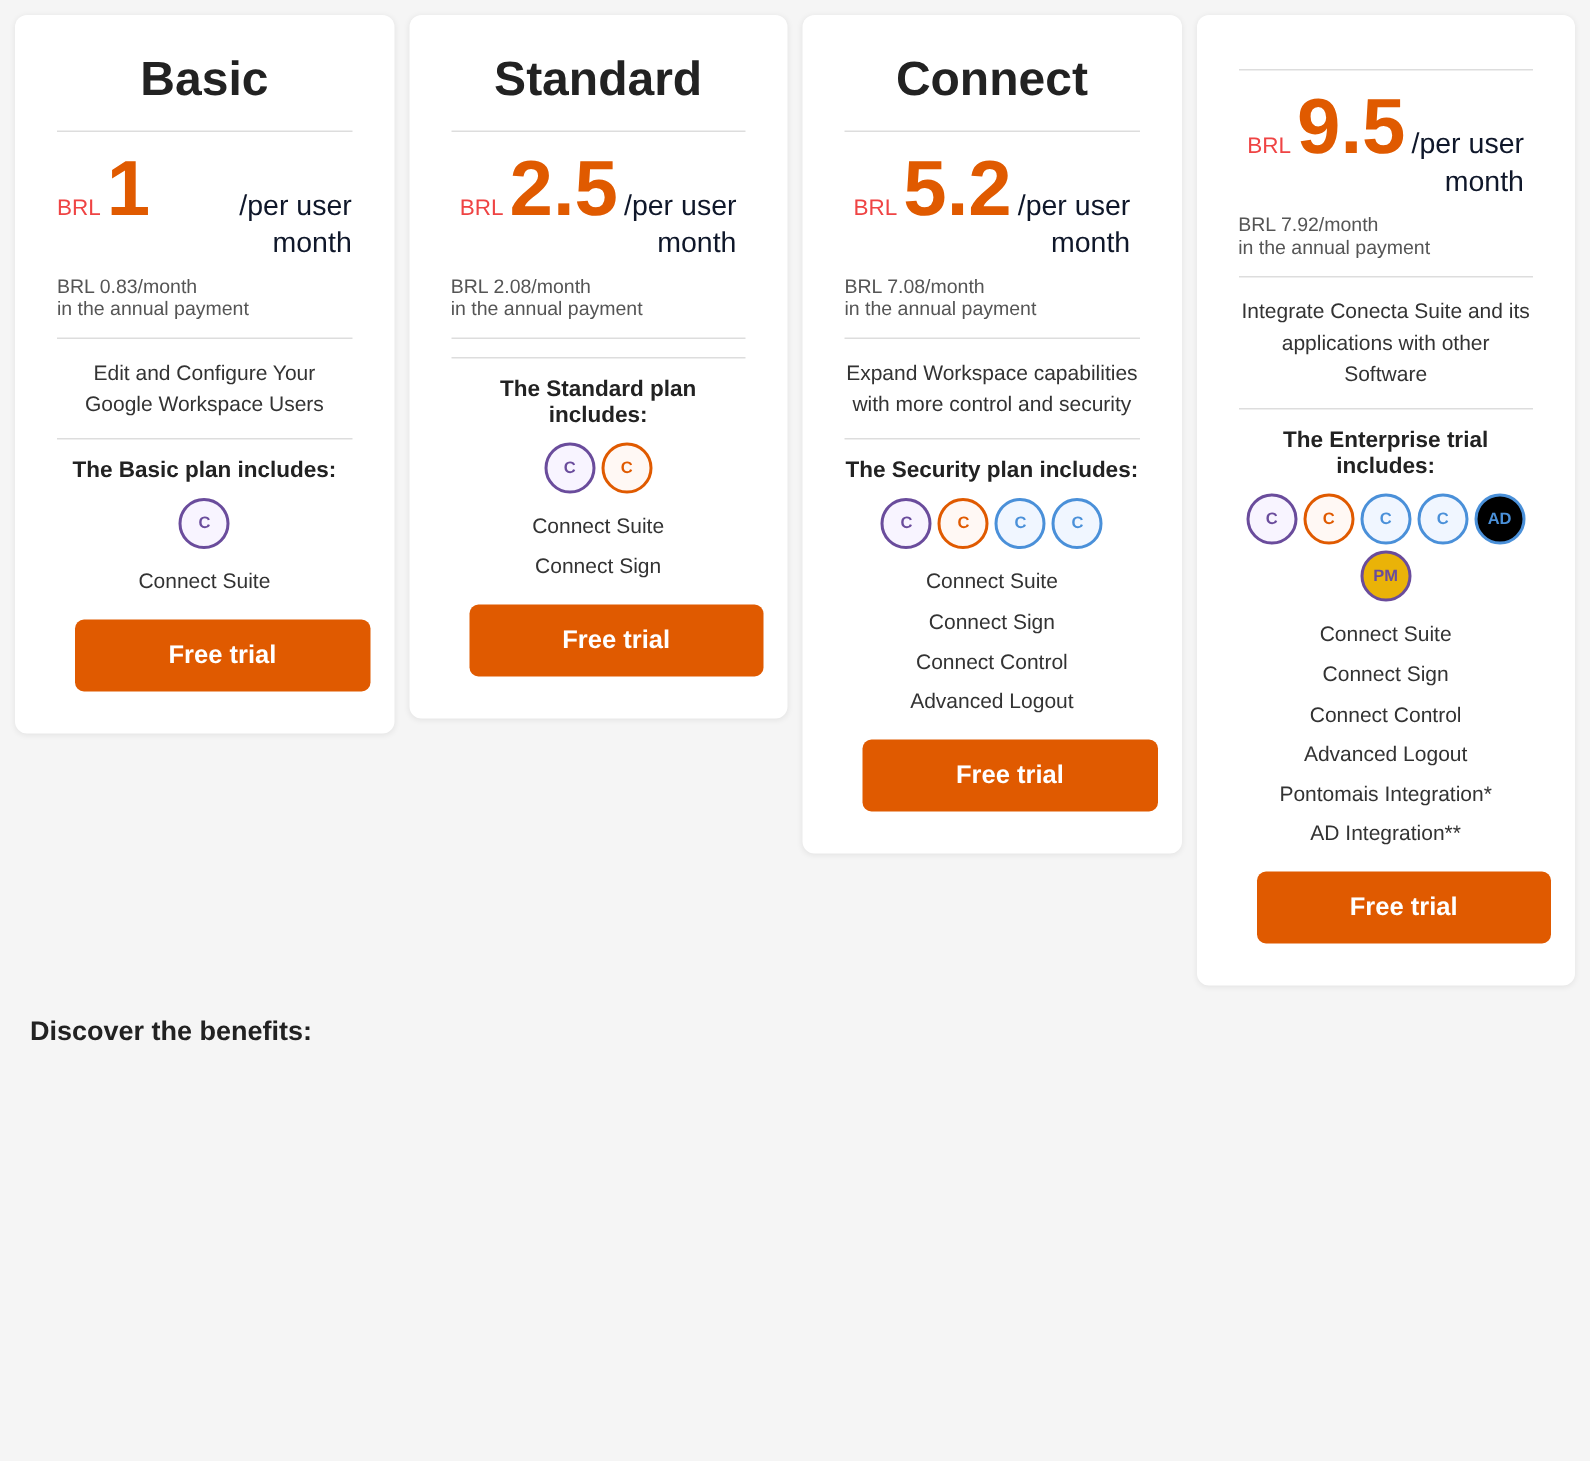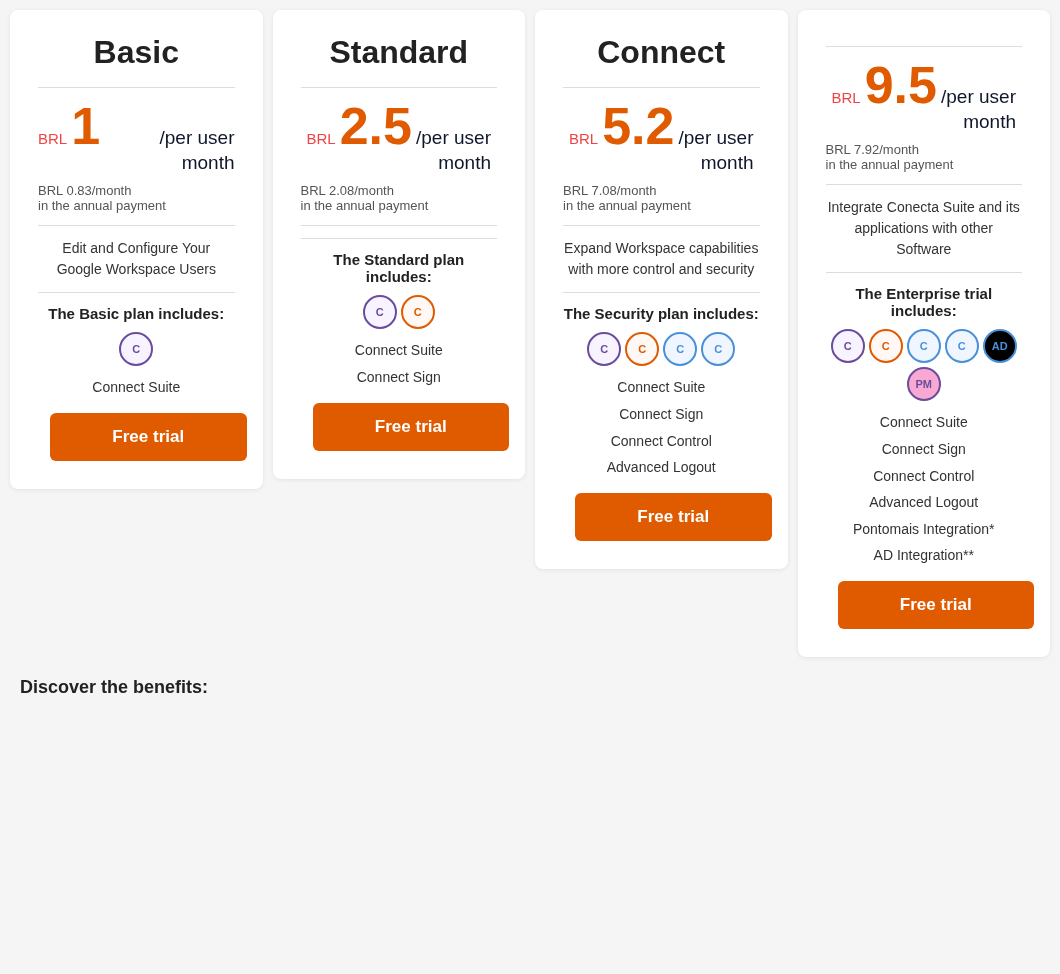--- a/index.html
+++ b/index.html
@@ -112,21 +112,21 @@
       background: #f0f6ff;
       color: #4a90d9;
     }
     .icon-logout {
       border-color: #4a90d9;
       background: #f0f6ff;
       color: #4a90d9;
     }
     .icon-pm {
       border-color: #6a4c9c;
-      background: #f9a8d4;
+      background: #eab308;
       color: #6a4c9c;
     }
     .icon-ad {
       border-color: #4a90d9;
       background: #000000;
       color: #4a90d9;
     }
     .plan-features {
       font-size: 14px;
       color: #333;

